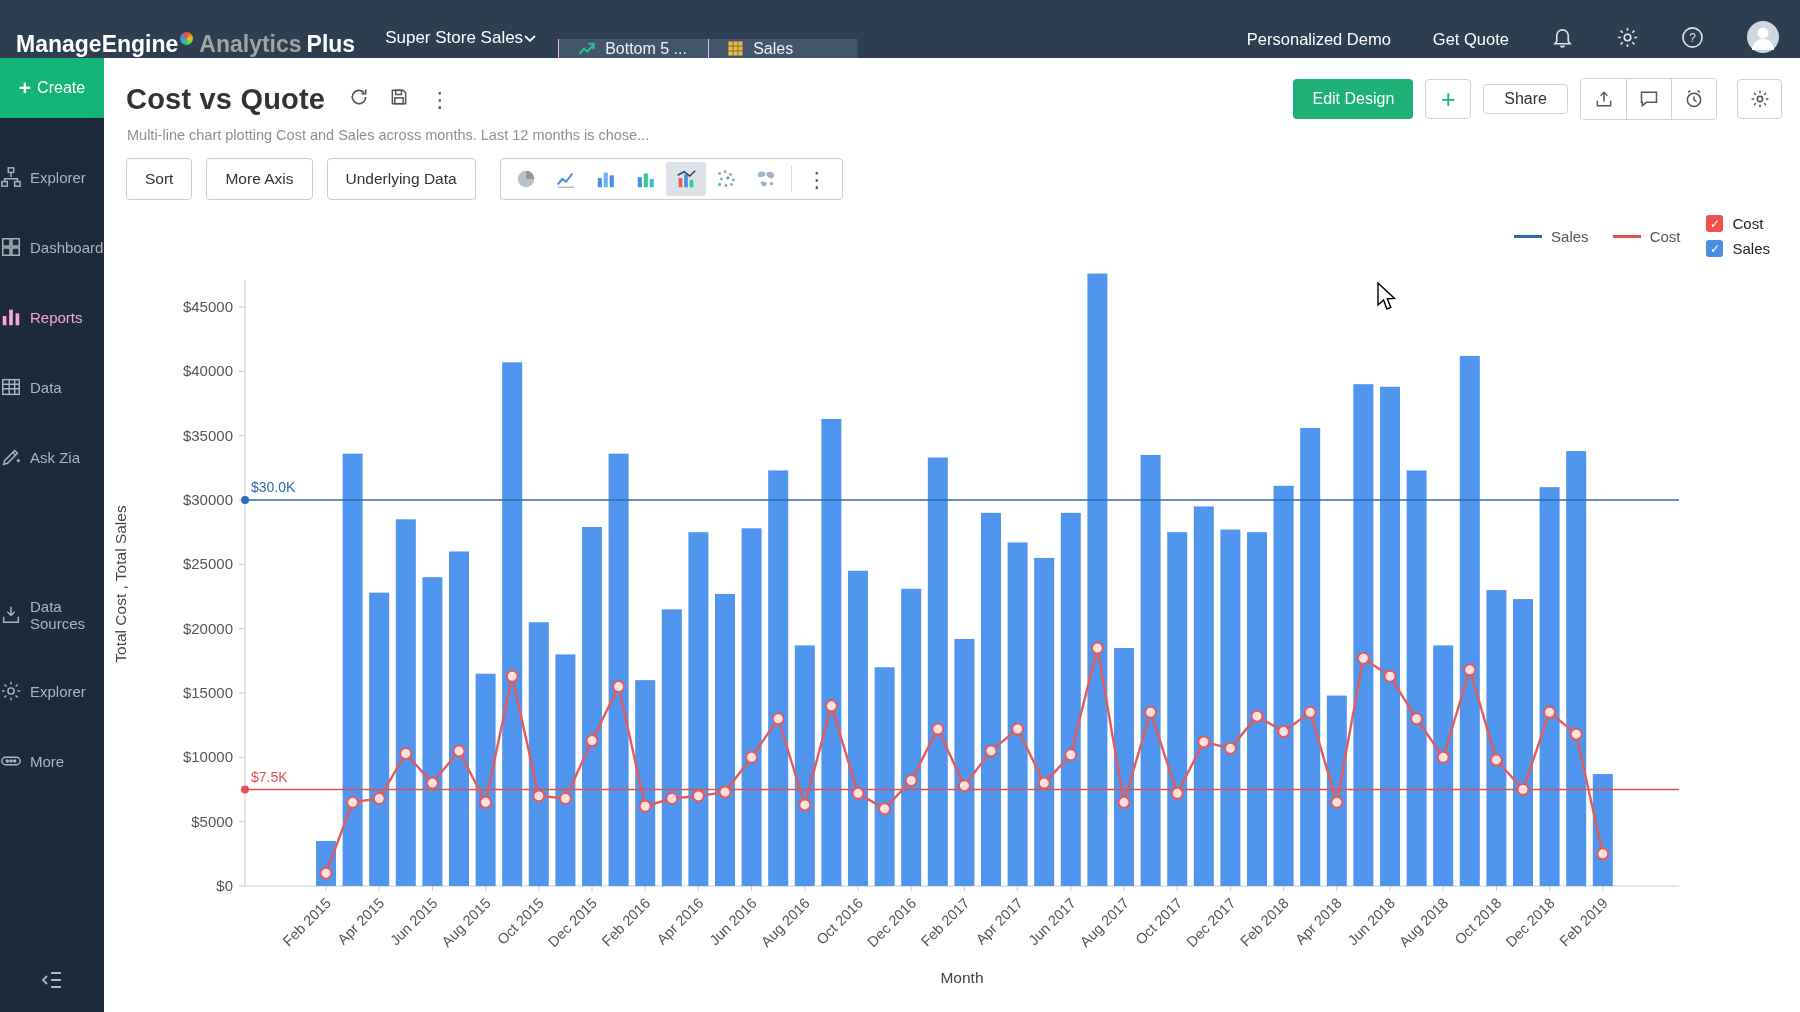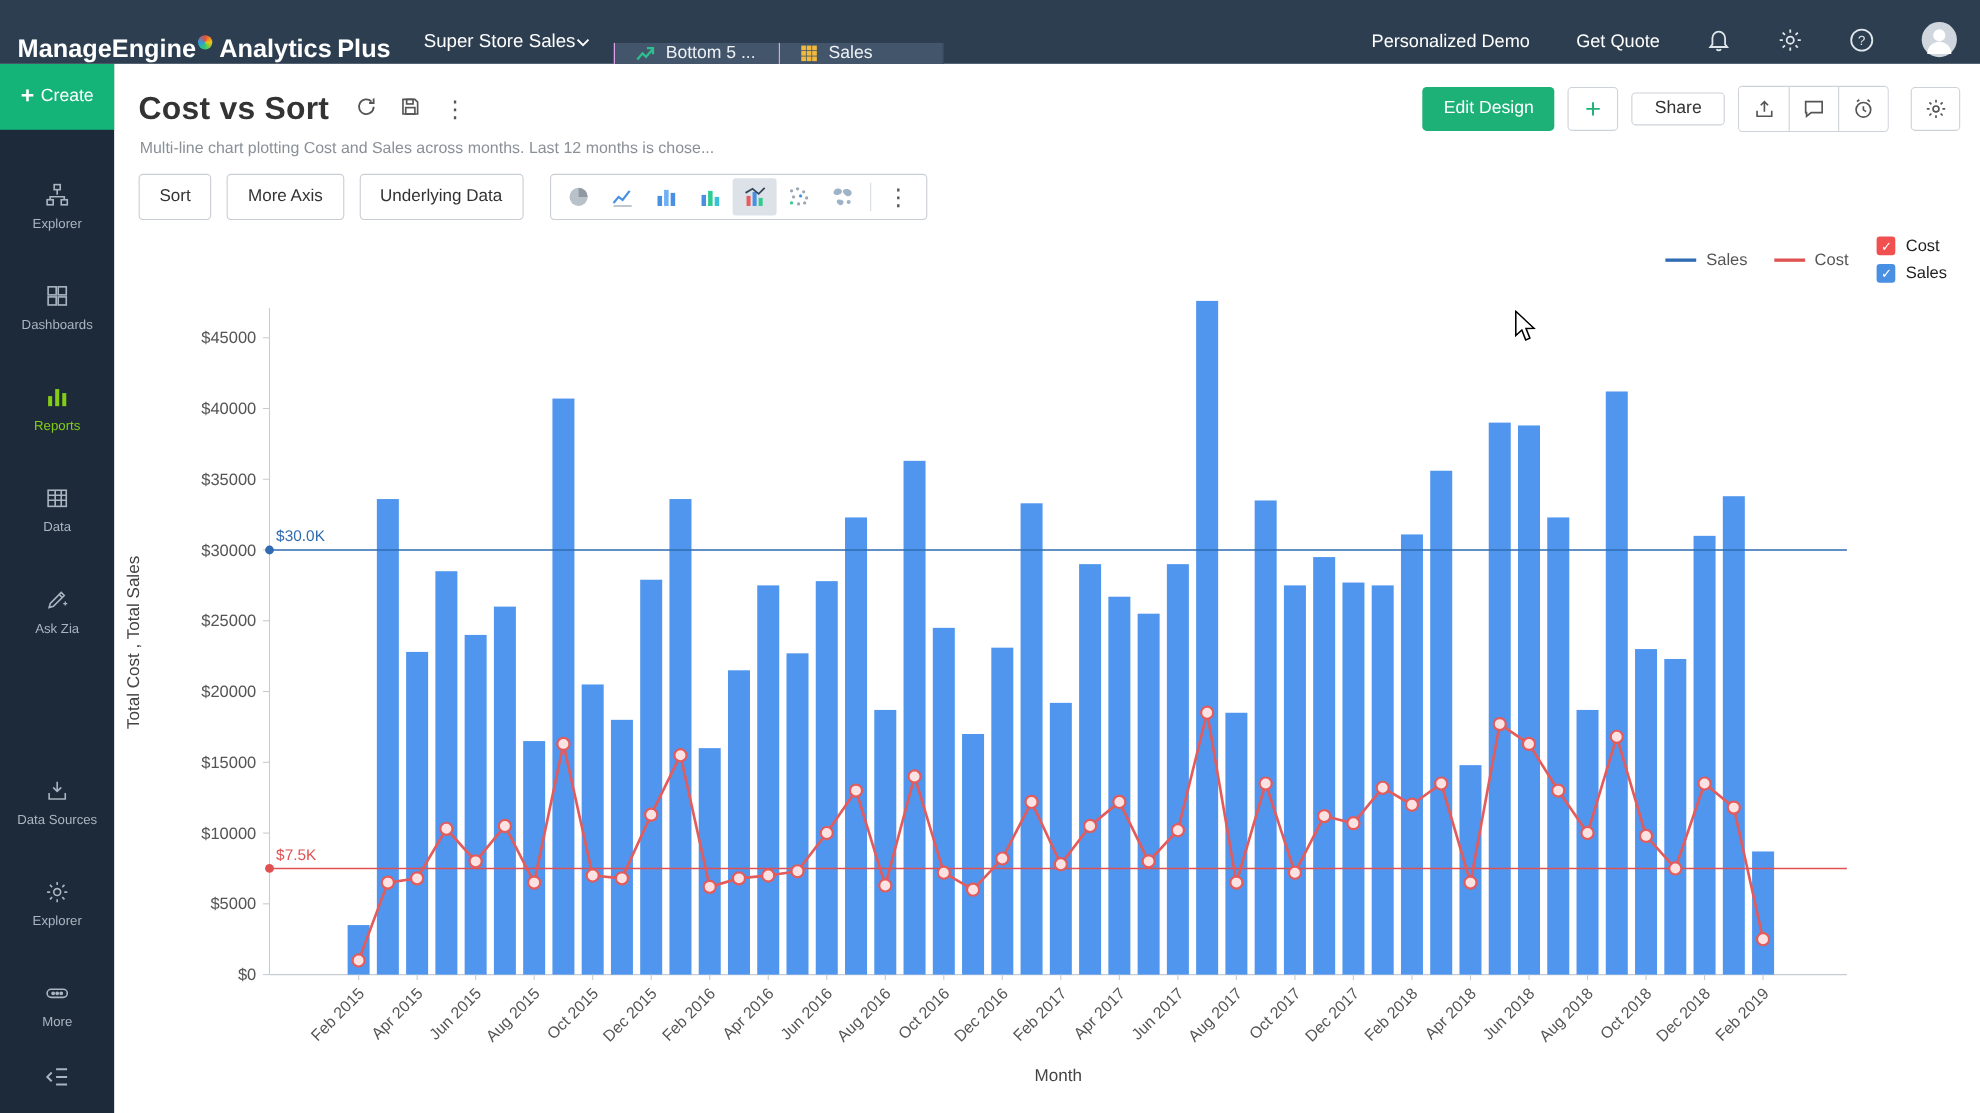--- a/index.html
+++ b/index.html
@@ -4,40 +4,40 @@
 <style>
   *{margin:0;padding:0;box-sizing:border-box}
   html,body{width:1800px;height:1012px;overflow:hidden;background:#fff;
     font-family:"Liberation Sans",sans-serif}
   
   .topbar{position:absolute;top:0;left:0;width:1800px;height:58px;background:#2d3e50;
     display:flex;align-items:flex-end;color:#fff;z-index:5}
   .brand{display:flex;align-items:center;padding:0 8px 0 16px;font-size:23px;font-weight:bold;white-space:nowrap}
   .brand .swirl{width:13px;height:13px;border-radius:50%;
     background:conic-gradient(#e74c3c,#f1c40f,#2ecc71,#3498db,#e74c3c);margin:0 6px 12px 2px}
-  .brand .analytics{color:#ffffff}
+  .brand .analytics{color:#a3a3a3}
   .brand .plus{color:#fff;margin-left:5px}
   .workspace{display:flex;align-items:center;gap:1px;font-size:17px;padding:10px 22px;cursor:default}
   .tabs{display:flex;align-items:stretch}
   .tab{display:flex;align-items:center;gap:9px;padding:0 18px;background:#42556a;
     border-left:1px solid #f0abfc;font-size:16px;color:#eef2f6;min-width:150px;cursor:default}
   .tab:last-child{border-right:1px solid #37485c}
   .tab.active{background:#52667c}
   .tab .tab-close{margin-left:8px;font-size:17px;color:#cdd5dd}
   .top-right{margin-left:auto;display:flex;align-items:center;gap:42px;padding-right:20px;font-size:16.5px;white-space:nowrap}
   .top-link{cursor:default}
   
   .sidebar{position:absolute;top:58px;left:0;width:104px;height:954px;background:#1d2a39;
     display:flex;flex-direction:column;align-items:center}
   .create-btn{width:104px;height:60px;background:#14b478;color:#fff;display:flex;
     align-items:center;justify-content:center;gap:6px;font-size:16px;flex:none}
   .create-btn .plus-glyph{font-size:21px;font-weight:bold}
-  .side-item{margin-top:48px;display:flex;flex-direction:column;align-items:center;gap:8px;
-    color:#a9b5c0;font-size:12px;width:100%;cursor:default}
-  .side-item.active{color:#84cc16}
+  .side-item{margin-top:48px;display:flex;flex-direction:row;align-items:center;gap:8px;
+    color:#a9b5c0;font-size:15px;width:100%;cursor:default}
+  .side-item.active{color:#f9a8d4}
   .side-item.gap-before{margin-top:130px}
   .collapse-btn{margin-top:auto;margin-bottom:16px;color:#a9b5c0}
   
   .main{position:absolute;top:58px;left:104px;width:1696px;height:954px;background:#fff}
   .title-row{display:flex;align-items:center;padding:20px 18px 0 22px}
   .page-title{font-size:29px;color:#333;font-weight:bold;letter-spacing:.2px}
   .title-icons{display:flex;align-items:center;gap:20px;margin-left:24px;color:#555}
   .dots-v{font-size:21px;color:#555;line-height:1}
   .actions{margin-left:auto;display:flex;align-items:center;gap:12px}
   .btn-green{height:40px;padding:0 19px;background:#1db177;color:#fff;border-radius:4px;
@@ -221,21 +221,21 @@
         </span>
         <span>More</span>
       </div></div>
   <div class="collapse-btn" id="ic-collapse"><svg width="24" height="24" viewBox="0 0 24 24" fill="none" stroke="currentColor" stroke-width="1.8">
         <path d="M21 5H11M21 12H11M21 19H11M7 8l-4 4 4 4"></path>
       </svg></div>
 </aside>
 
 <main class="main">
   <div class="title-row">
-    <h1 class="page-title">Cost vs Sort</h1>
+    <h1 class="page-title">Cost vs Quote</h1>
     <div class="title-icons">
       <span id="ic-refresh"><svg width="20" height="20" viewBox="0 0 24 24" fill="none" stroke="#555" stroke-width="2">
             <path d="M20 12a8 8 0 1 1-2.3-5.6"></path>
             <path d="M20 3v5h-5"></path>
           </svg></span>
       <span id="ic-save"><svg width="20" height="20" viewBox="0 0 24 24" fill="none" stroke="#555" stroke-width="1.8">
             <path d="M4 4h13l3 3v13H4z"></path>
             <rect x="8" y="4" width="7" height="5"></rect>
             <rect x="7" y="13" width="10" height="7"></rect>
           </svg></span>

